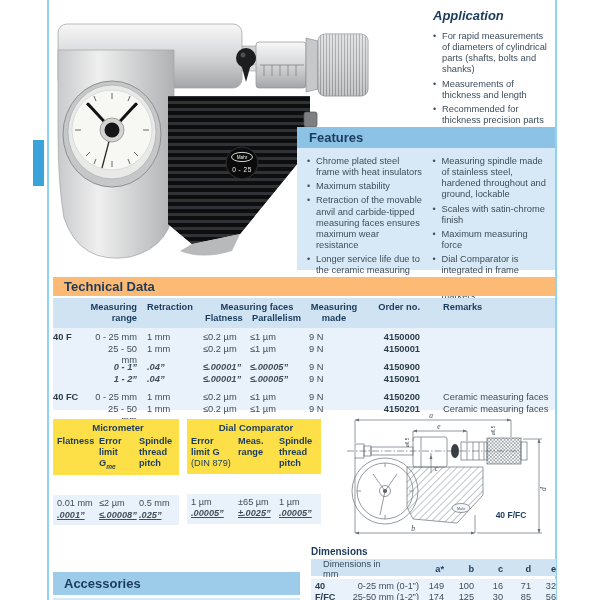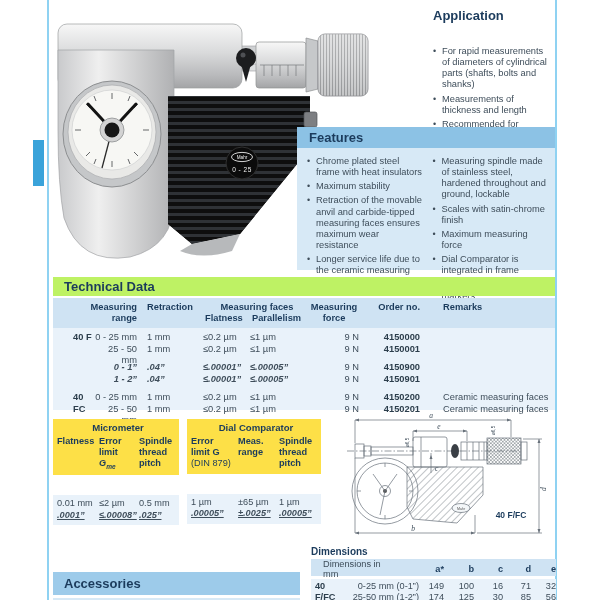--- a/index.html
+++ b/index.html
@@ -15,47 +15,47 @@
   .din-badge{position:absolute;left:62px;top:38px;width:54px;height:46px;background:#fdfdfd;
     border:2px solid #3c3c3c;border-radius:8px;box-shadow:2.5px 2.5px 3px rgba(0,0,0,.3);
     text-align:center;font-weight:bold;font-size:12px;line-height:1.2;color:#20303e;padding-top:7px;box-sizing:border-box;}
 
   
   .photo{position:absolute;left:50px;top:20px;width:330px;height:248px;}
 
   
   .application{position:absolute;left:433px;top:8px;width:120px;}
   .sec-title{font-size:13px;font-weight:bold;color:#1b3b5c;}
-  .application .sec-title{margin-bottom:23px;}
+  .application .sec-title{margin-bottom:8px;font-style:italic;}
   .bullets{font-size:9.3px;line-height:1.2;color:#3e4d5a;}
   .bullet{position:relative;padding-left:9px;margin-bottom:3px;}
   .bullet::before{content:"•";position:absolute;left:0;top:0;font-size:9px;color:#3e4d5a;}
   .plainline{padding-left:9px;}
 
   .features{position:absolute;left:297px;top:127px;width:258px;}
   .features-bar{height:21px;background:#8cc2e5;display:flex;align-items:center;padding-left:12px;box-sizing:border-box;}
   .features-panel{background:#d7e9f6;height:122px;box-sizing:border-box;padding:8px 6px 6px 10px;display:flex;gap:9px;}
   .f-col{width:118px;}
   .supplied{margin-top:8px;}
 
   
-  .tech-bar{position:absolute;left:53px;top:277px;width:502px;height:19px;background:#bef264;
+  .tech-bar{position:absolute;left:53px;top:277px;width:502px;height:19px;background:#fdba74;
     display:flex;align-items:center;padding-left:11px;box-sizing:border-box;}
   .tech-head{position:absolute;left:53px;top:298px;width:502px;height:30px;background:#cfe3f3;
     font-size:9.3px;font-weight:bold;color:#1b3b5c;}
   .th{position:absolute;line-height:1.15;}
   .tech-body{position:absolute;left:53px;top:328px;width:502px;height:82px;background:#e9f2fa;
     font-size:9.3px;padding-top:4px;box-sizing:border-box;}
   .t-row{display:grid;grid-template-columns:40px 44px 10px 56px 47px 59px 50px 61px 23px 1fr;
     height:11.5px;line-height:11.5px;}
   .t-group{margin-top:0;}
   .t-group + .t-group{margin-top:7px;}
-  .c-code{padding-left:20px;font-weight:bold;color:#2c3e4c;}
+  .c-code{padding-left:0;font-weight:bold;color:#2c3e4c;}
   .c-range{text-align:right;}
-  .c-force{text-align:right;}
+  .c-force{text-align:left;}
   .c-order{text-align:right;font-weight:bold;color:#2c3e4c;}
   .c-rem{padding-left:0;}
   .inch-row{font-weight:bold;font-style:italic;}
 
   
   .mini-tbl{position:absolute;font-size:9.2px;}
   .micro{left:53px;top:419px;width:126px;}
   .dialc{left:187px;top:419px;width:134px;}
   .mini-head{background:#fde047;padding:3px 0 5px 4px;box-sizing:border-box;}
   .mini-title{text-align:center;font-weight:bold;color:#1b3b5c;font-size:9.6px;margin-bottom:3px;}
@@ -239,21 +239,21 @@
     <div class="th" style="left:0;width:84px;top:4px;text-align:right;">
       <div>Measuring</div>
         <div>range</div>
     </div>
     <div class="th" style="left:94px;top:4px;">Retraction</div>
     <div class="th" style="left:152px;width:104px;top:4px;text-align:center;">Measuring faces</div>
     <div class="th" style="left:152px;top:15px;">Flatness</div>
     <div class="th" style="left:199px;top:15px;">Parallelism</div>
     <div class="th" style="left:256px;width:50px;top:4px;text-align:center;">
       <div>Measuring</div>
-        <div>force</div>
+        <div>made</div>
     </div>
     <div class="th" style="left:306px;width:61px;top:4px;text-align:right;">Order no.</div>
     <div class="th" style="left:390px;top:4px;">Remarks</div>
   </div>
   <div class="tech-body">
     <div class="t-group">
       <div class="t-row">
         <span class="c-code">40 F</span>
           <span class="c-range">0 - 25 mm</span>
           <span></span>

